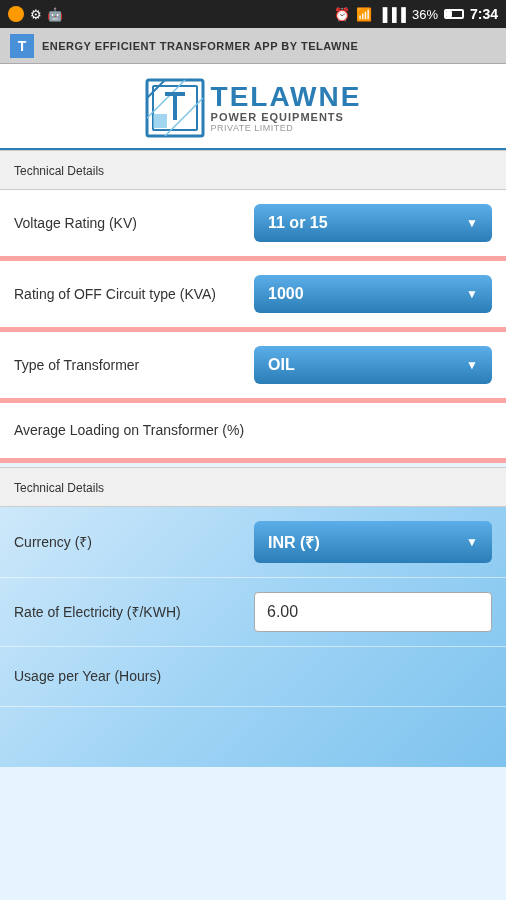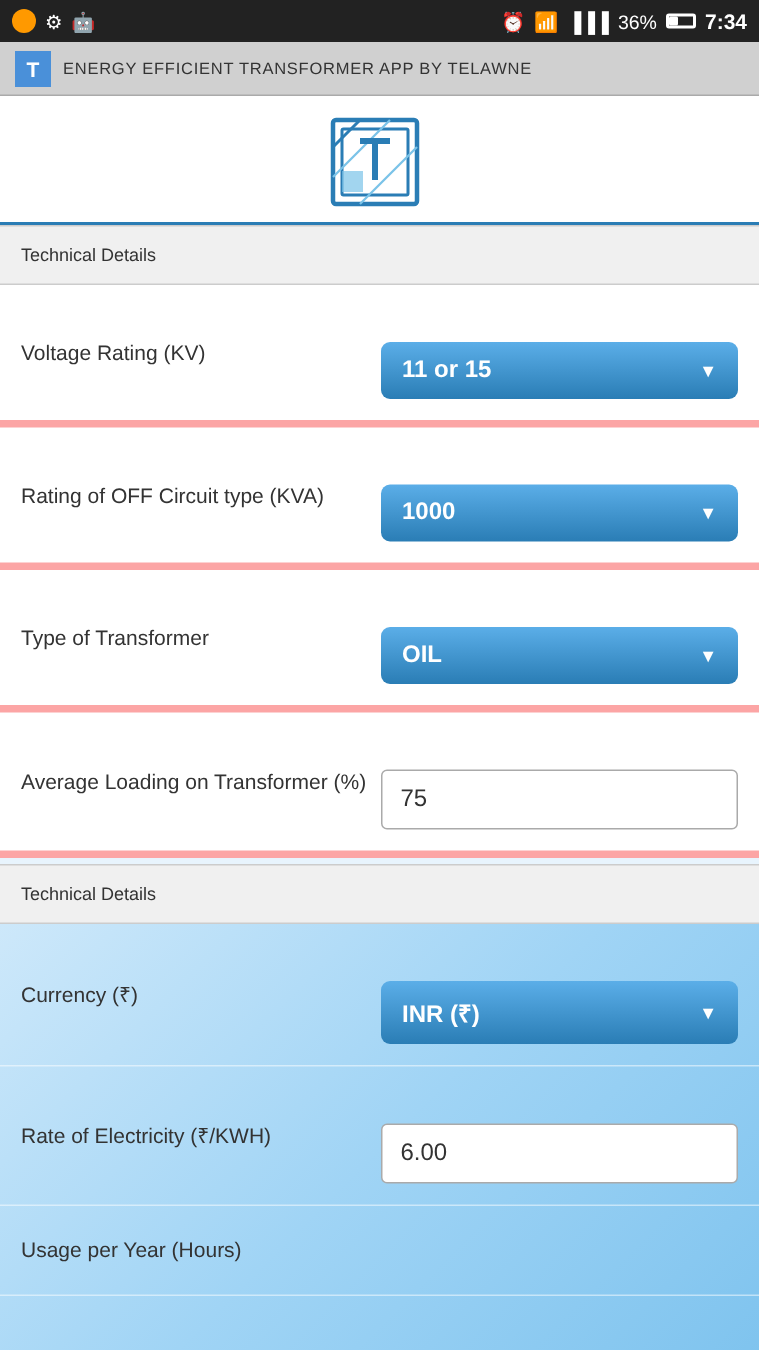--- a/index.html
+++ b/index.html
@@ -38,21 +38,21 @@
     }
     .title-bar-icon {
       width: 24px;
       height: 24px;
       background: #4a90d9;
       display: flex; align-items: center; justify-content: center;
     }
     .title-bar-text {
       font-size: 11px;
       color: #333;
-      font-weight: normal;
+      font-weight: bold;
       letter-spacing: 0.5px;
     }
 
     
     .logo-area {
       background: white;
       display: flex;
       justify-content: center;
       align-items: center;
       padding: 14px 0 10px;
@@ -117,21 +117,20 @@
       min-height: 60px;
     }
     .form-label {
       flex: 0 0 240px;
       font-size: 14px;
       color: #333;
       line-height: 1.3;
     }
     .form-control-area {
       flex: 1;
-      margin-top: 24px;
     }
 
     
     .dropdown-btn {
       background: linear-gradient(180deg, #5baee8 0%, #2a7db5 100%);
       border: none;
       border-radius: 6px;
       color: white;
       font-size: 16px;
       font-weight: bold;
@@ -210,20 +209,25 @@
 
       <line x1="2" y1="20" x2="20" y2="2" stroke="#2a7db5" stroke-width="2"></line>
       <line x1="2" y1="40" x2="40" y2="2" stroke="#7ac3e8" stroke-width="1.5"></line>
       <line x1="20" y1="58" x2="58" y2="20" stroke="#7ac3e8" stroke-width="1.5"></line>
 
       <rect x="20" y="14" width="20" height="4" fill="#2a7db5"></rect>
       <rect x="28" y="14" width="4" height="28" fill="#2a7db5"></rect>
 
       <rect x="8" y="36" width="14" height="14" fill="#7ac3e8" opacity="0.7"></rect>
     </svg>
+    <div class="logo-text-area">
+      <span class="logo-telawne">TELAWNE</span>
+      <span class="logo-power">POWER EQUIPMENTS</span>
+      <span class="logo-private">PRIVATE LIMITED</span>
+    </div>
   </div>
 </div>
 
 <div class="section-header">
   <span class="section-header-text">Technical Details</span>
 </div>
 
 <div class="form-section">
 
   <div class="form-row">
@@ -251,23 +255,20 @@
     <div class="form-control-area">
       <button class="dropdown-btn">
         <span>OIL</span>
         <span class="dropdown-arrow">▼</span>
       </button>
     </div>
   </div>
 
   <div class="form-row">
     <div class="form-label">Average Loading on Transformer (%)</div>
-    <div class="form-control-area">
-      <input type="text" class="text-input" value="75" style="">
-    </div>
   </div>
 
 </div>
 
 <div class="section-header" style="margin-top:4px;">
   <span class="section-header-text">Technical Details</span>
 </div>
 
 <div class="wave-bg">
 

